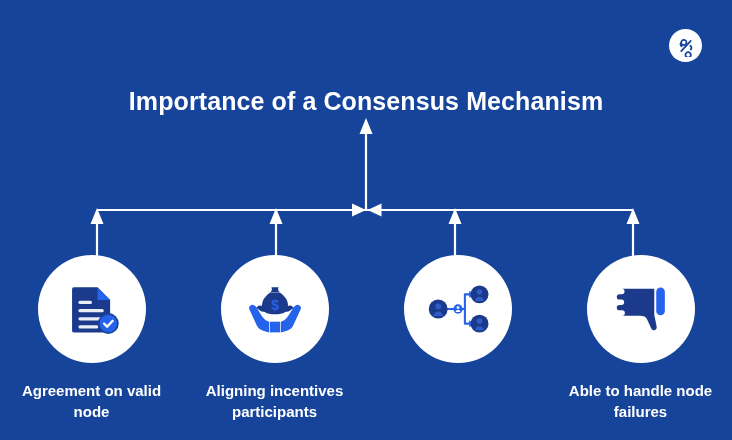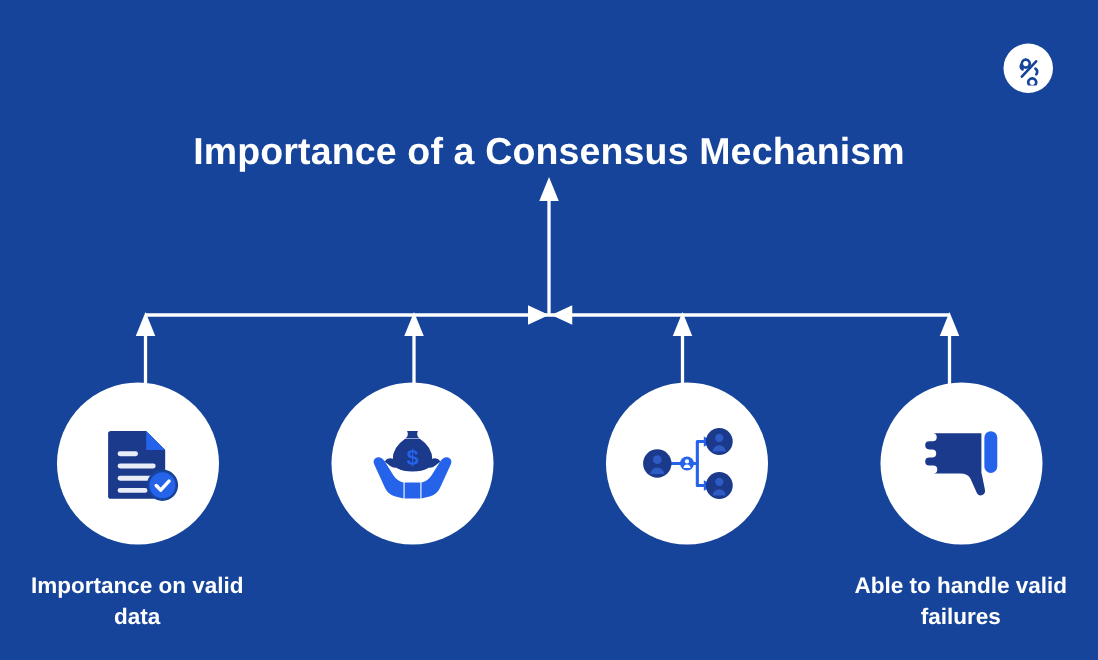--- a/index.html
+++ b/index.html
@@ -149,21 +149,21 @@
               <rect x="17" y="32" width="28" height="3.6" rx="1.8"></rect>
               <rect x="17" y="41" width="28" height="3.6" rx="1.8"></rect>
               <rect x="17" y="50" width="22" height="3.6" rx="1.8"></rect>
             </g>
             <circle cx="50" cy="48" r="11.5" fill="#16449A"></circle>
             <circle cx="50" cy="48" r="9.6" fill="#2563EB"></circle>
             <path d="M45.4 48.2 l3.3 3.4 l6.1 -6.6" fill="none" stroke="#FFFFFF" stroke-width="2.6" stroke-linecap="round" stroke-linejoin="round"></path>
           </svg>
         </span>
       </div>
-      <div class="branch-caption">Importance on valid data</div>
+      <div class="branch-caption">Agreement on valid node</div>
     </div>
 
     <div class="branch">
       <div class="branch-badge">
         <span>
           <svg width="60" height="58" viewBox="0 0 66 64" aria-hidden="true">
 
             <path d="M29 8 q1.5 3 -1 5.5 h10 q-2.5 -2.5 -1 -5.5 z" fill="#1B3A8C"></path>
             <path d="M27.6 13.8 h10.8 q9.2 6.2 9.2 15.4 q0 8.6 -14.6 8.6 q-14.6 0 -14.6 -8.6 q0 -9.2 9.2 -15.4 z" fill="#1B3A8C"></path>
             <text x="33" y="33.4" font-family="Liberation Sans, sans-serif" font-size="16" font-weight="bold" fill="#2563EB" text-anchor="middle">$</text>
@@ -173,20 +173,21 @@
 
             <path d="M60 28 q2.5 1.6 1.2 4.6 l-8 17.4 q-2.2 4.6 -7 6 l-6.6 1.8 V46 q5 -1.4 7.6 -5.6 l6.4 -10.2
                      q2.2 -3.2 5 -2.8 z" fill="#2563EB"></path>
             <path d="M27.2 46 h11.6 v11.8 h-11.6 z" fill="#2563EB"></path>
 
             <path d="M12.4 30.6 q3 -4 7 -1.4 l3.6 5.4 q-4 1.4 -6.6 -1 z" fill="#1B3A8C"></path>
             <path d="M53.6 30.6 q-3 -4 -7 -1.4 l-3.6 5.4 q4 1.4 6.6 -1 z" fill="#1B3A8C"></path>
           </svg>
         </span>
       </div>
+      <div class="branch-caption">Aligning incentives participants</div>
     </div>
 
     <div class="branch">
       <div class="branch-badge">
         <span>
           <svg width="62" height="56" viewBox="0 0 72 64" aria-hidden="true">
 
             <g fill="none" stroke="#2563EB" stroke-width="2.4" stroke-linecap="round" stroke-linejoin="round">
               <path d="M22 32 H34"></path>
               <path d="M38 32 H44 V15 H52"></path>
@@ -218,17 +219,17 @@
       <div class="branch-badge">
         <span>
           <svg width="58" height="52" viewBox="0 0 64 58" aria-hidden="true">
             <path d="M6.8 6.5 h3.8 a3 3 0 0 1 0 6 h-2.6 a3 3 0 0 0 0 6 h2.2 a3 3 0 0 1 0 6 h-2.2
                      a3 3 0 0 0 0 6 h3 a3 3 0 0 1 0 6 H31 q5.6 0 7.6 3.6 l4.6 10.2 q1.4 3.2 4.2 2.2
                      q2.6 -1 2 -4.2 l-2.4 -11.8 h-0.2 V6.5 z" fill="#1B3A8C"></path>
             <rect x="49" y="5" width="9.6" height="31" rx="4.8" fill="#2563EB"></rect>
           </svg>
         </span>
       </div>
-      <div class="branch-caption">Able to handle valid failures</div>
+      <div class="branch-caption">Able to handle node failures</div>
     </div>
 
   </div>
 </div>
 
 </body></html>

